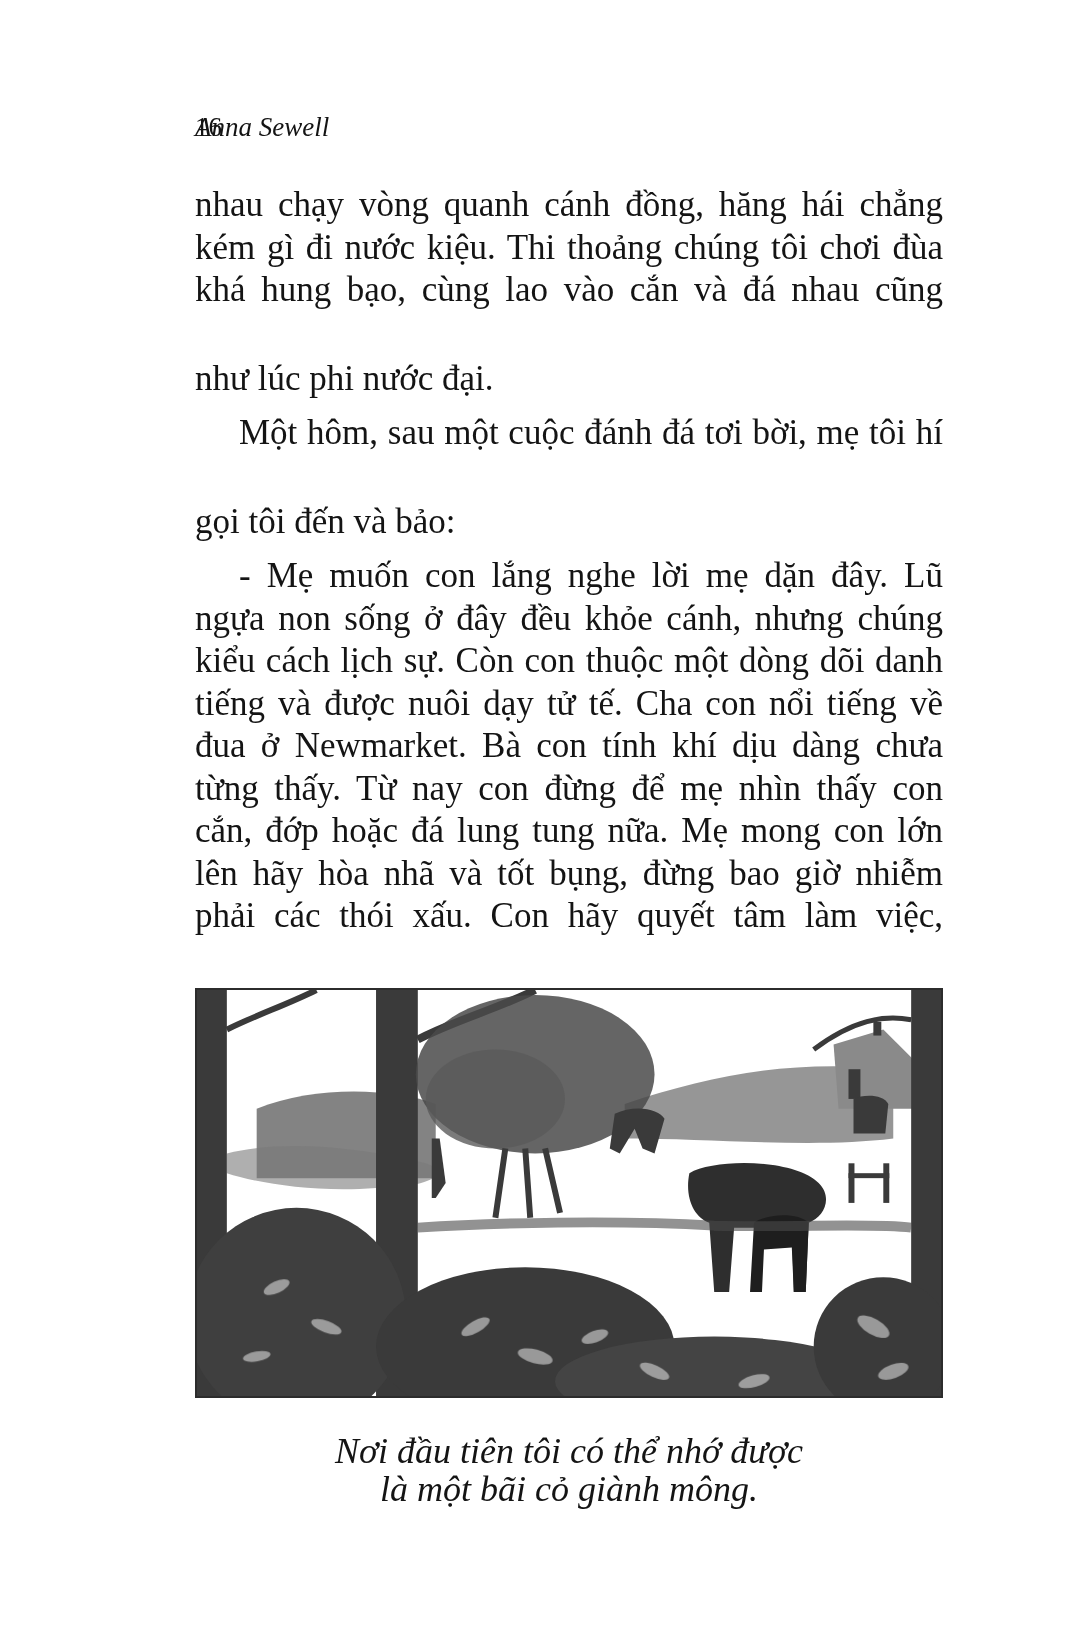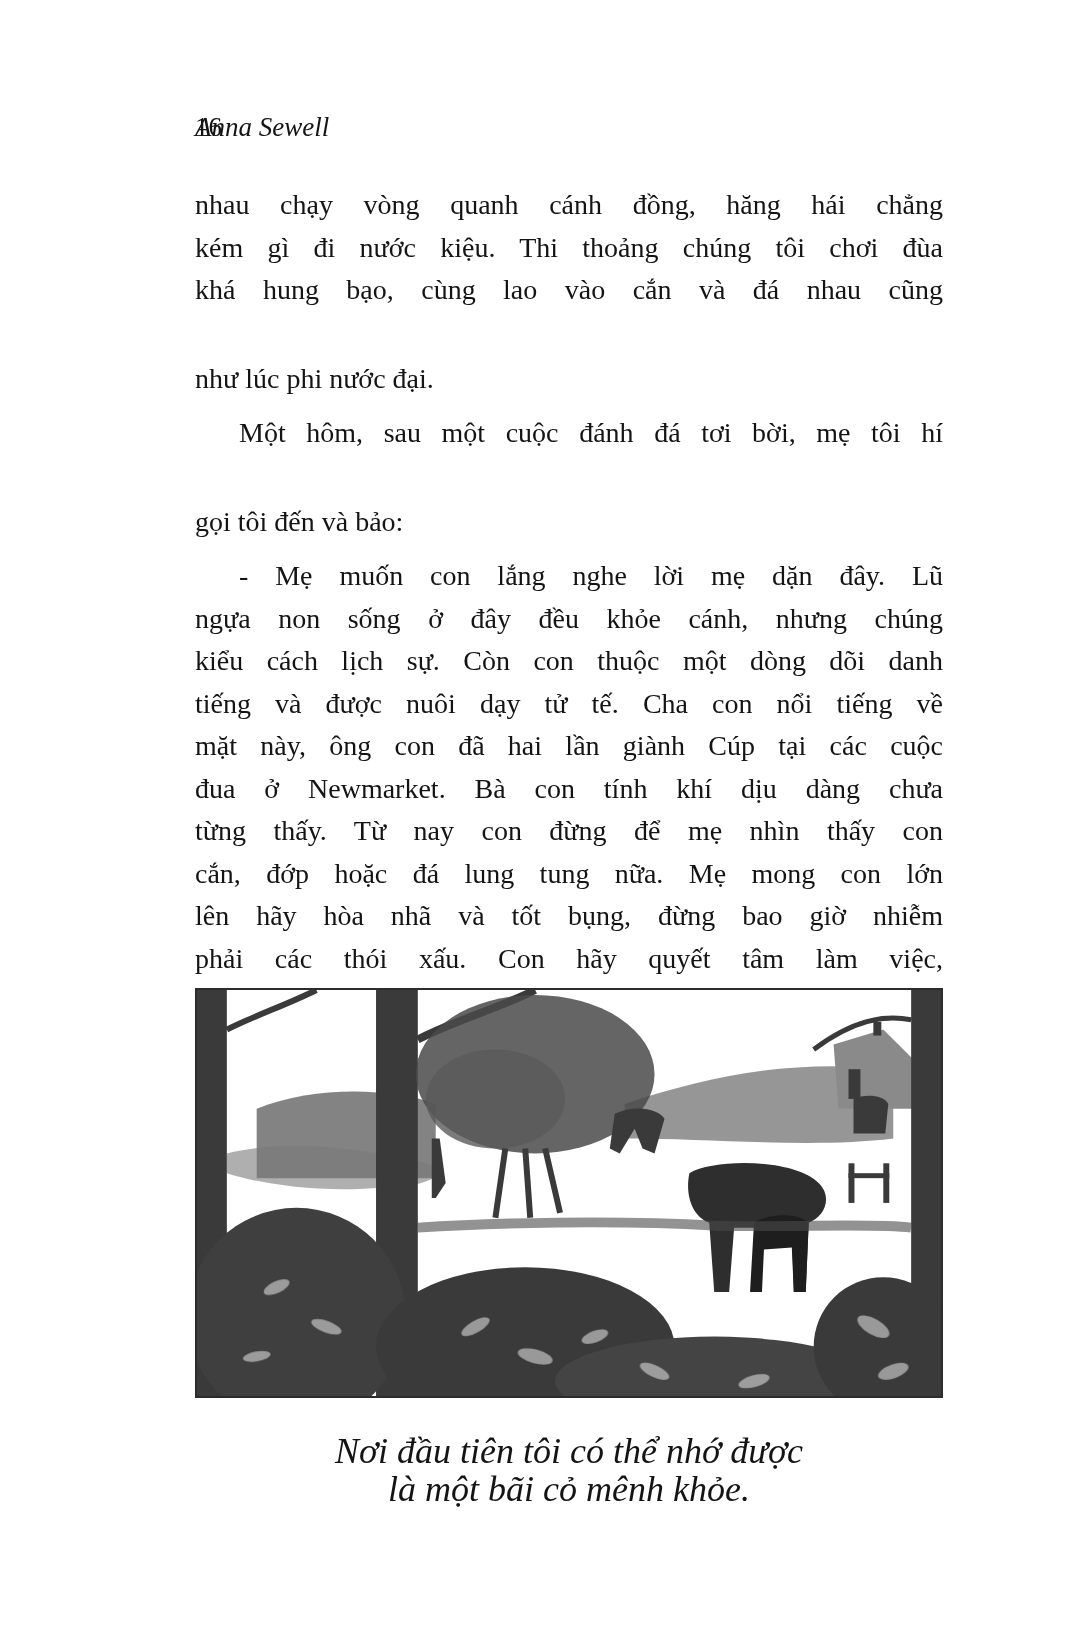--- a/index.html
+++ b/index.html
@@ -9,21 +9,21 @@
   }
   .page { position:absolute; left:0; top:0; width:954px; height:1647px; }
   .running-head {
     position:absolute; left:195px; top:112px; width:745px; height:40px;
     font-family:"Liberation Serif","DejaVu Serif",serif; font-size:27px;
   }
   .page-number { position:absolute; left:0; top:0; }
   .running-title { position:absolute; left:0; right:0; text-align:left; font-style:italic; top:0; }
   .body-text {
     position:absolute; left:195px; top:184px; width:748px;
-    font-family:"Liberation Serif","DejaVu Serif",serif; font-size:28px; line-height:42.5px;
+    font-family:"Liberation Serif","DejaVu Serif",serif; font-size:35px; line-height:42.5px;
     text-align:justify;
   }
   .body-text p { margin:0; }
   .body-text p + p { margin-top:12px; }
   .line { display:block; text-align:justify; text-align-last:justify; white-space:nowrap; }
   .line.last { text-align-last:left;margin-top:46px; }
   .figure {
     position:absolute; left:195px; top:988px; width:748px; height:410px;
     border:2px solid #2c2c2c; box-sizing:border-box; overflow:hidden; background:#f4f4f4;
   }
@@ -52,21 +52,20 @@
     </p>
     <p>
       <span class="line" style="padding-left:44px">Một hôm, sau một cuộc đánh đá tơi bời, mẹ tôi hí</span>
       <span class="line last">gọi tôi đến và bảo:</span>
     </p>
     <p>
       <span class="line" style="padding-left:44px">- Mẹ muốn con lắng nghe lời mẹ dặn đây. Lũ</span>
       <span class="line">ngựa non sống ở đây đều khỏe cánh, nhưng chúng</span>
       <span class="line">kiểu cách lịch sự. Còn con thuộc một dòng dõi danh</span>
       <span class="line">tiếng và được nuôi dạy tử tế. Cha con nổi tiếng về</span>
-      <span class="line">mặt này, ông con đã hai lần giành Cúp tại các cuộc</span>
       <span class="line">đua ở Newmarket. Bà con tính khí dịu dàng chưa</span>
       <span class="line">từng thấy. Từ nay con đừng để mẹ nhìn thấy con</span>
       <span class="line">cắn, đớp hoặc đá lung tung nữa. Mẹ mong con lớn</span>
       <span class="line">lên hãy hòa nhã và tốt bụng, đừng bao giờ nhiễm</span>
       <span class="line">phải các thói xấu. Con hãy quyết tâm làm việc,</span>
     </p>
   </div>
 
   <div class="figure" title="Pen-and-ink illustration: a meadow with trees, a pond, a mare with a nursing foal, several young horses, a fence gate and a cottage on a hill">
     <svg viewBox="0 0 748 410" preserveAspectRatio="none">
@@ -124,16 +123,16 @@
         <ellipse cx="460" cy="385" rx="16" ry="6" transform="rotate(25 460 385)"></ellipse>
         <ellipse cx="560" cy="395" rx="16" ry="6" transform="rotate(-15 560 395)"></ellipse>
         <ellipse cx="680" cy="340" rx="18" ry="8" transform="rotate(30 680 340)"></ellipse>
         <ellipse cx="700" cy="385" rx="16" ry="7" transform="rotate(-20 700 385)"></ellipse>
       </g>
     </svg>
   </div>
 
   <div class="caption">
     <div>Nơi đầu tiên tôi có thể nhớ được</div>
-    <div>là một bãi cỏ mênh khỏe.</div>
+    <div>là một bãi cỏ giành mông.</div>
   </div>
 
 </div>
 
 </body></html>

